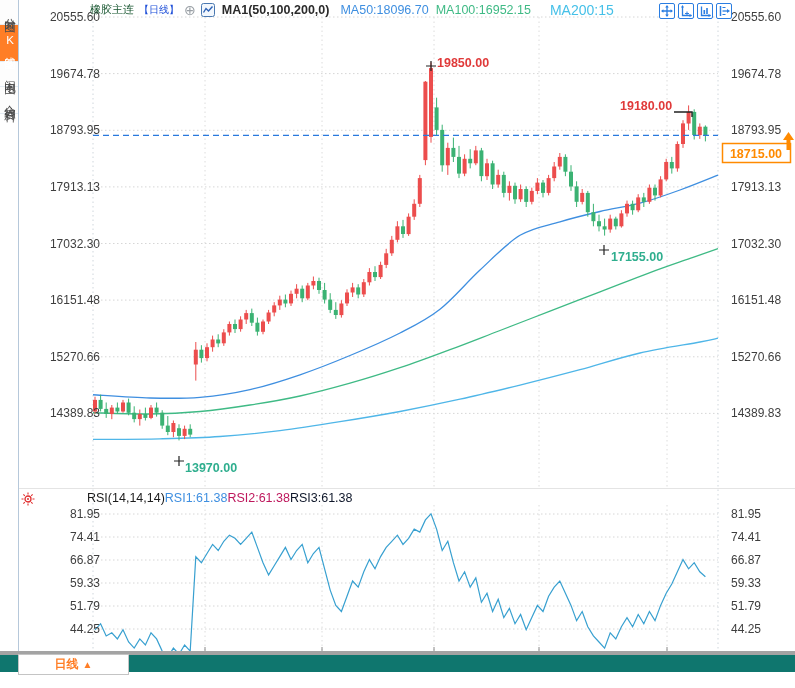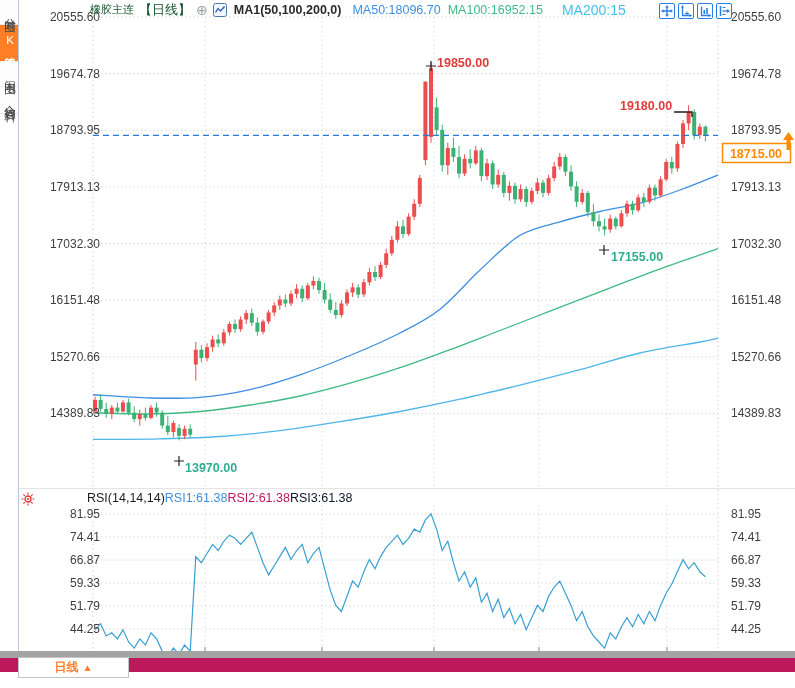--- a/index.html
+++ b/index.html
@@ -9,21 +9,21 @@
   #sidebar{position:absolute;left:0;top:0;width:18px;height:651px;background:#fff;
            border-right:1px solid #b6c8da;z-index:5;}
   .side-tab{writing-mode:vertical-rl;text-orientation:upright;width:18px;text-align:center;
             font-size:11.5px;color:#4a4a4a;padding:9px 0;letter-spacing:2px;line-height:17px;
             border-bottom:1px solid #e4ecf3;background:#fdfdfd;cursor:pointer;box-sizing:border-box;}
   .side-tab.active{background:#ff7e26;color:#fff;}
   
   #header{position:absolute;left:90px;top:1px;height:17px;display:flex;align-items:center;
           gap:5px;z-index:6;white-space:nowrap;}
   .h-title{font-size:11px;font-weight:normal;color:#14532d;}
-  .h-tag{font-size:13px;color:#14532d;}
+  .h-tag{font-size:10px;color:#1d4ed8;}
   .h-plus{font-size:14px;color:#9aa0a6;line-height:14px;cursor:pointer;}
   .h-ma{font-size:12.5px;color:#2b2b2b;margin-left:2px;font-weight:bold;}
   .h-ma50{font-size:12.5px;color:#3f8fe0;margin-left:6px;}
   .h-ma100{font-size:12.5px;color:#3fba85;margin-left:2px;}
   .h-ma200{font-size:14px;color:#45c0e8;margin-left:14px;}
   #hdr-icons{position:absolute;left:659px;top:3px;display:flex;gap:3px;z-index:6;}
   .hicon{width:16px;height:16px;border:1px solid #2a7de1;border-radius:2px;background:#fff;
          box-sizing:border-box;cursor:pointer;display:flex;align-items:center;justify-content:center;}
   
   .axis-label{position:absolute;font-size:12px;color:#3e3e3e;line-height:12px;z-index:4;padding-left:8px;}
@@ -33,22 +33,22 @@
                font-weight:700;color:#222;z-index:4;}
   
   #rsi-head{position:absolute;left:87px;top:491px;display:flex;z-index:6;
             font-size:12.5px;white-space:nowrap;}
   #rsi-icon{position:absolute;left:21px;top:492px;z-index:6;cursor:pointer;}
   .rsi-title{color:#1c1c1c;}
   .rsi1{color:#3f8fe0;}.rsi2{color:#be185d;}.rsi3{color:#0f172a;}
   #sep-main-rsi{position:absolute;left:18px;top:488px;width:777px;height:0;
                 border-top:1px solid #e4e4e4;z-index:3;}
   
-  #xaxis-row{position:absolute;left:0;top:651px;width:795px;height:21px;background:#be185d;
-             border-top:7px solid #a3a3a3;z-index:5;box-sizing:border-box;}
+  #xaxis-row{position:absolute;left:0;top:651px;width:795px;height:21px;background:#0f766e;
+             border-top:4px solid #a3a3a3;z-index:5;box-sizing:border-box;}
   #period-btn{position:absolute;left:18px;top:-1px;width:111px;height:21px;border:1px solid #c4c4c4;
               background:#fff;box-sizing:border-box;color:#ff7e26;font-size:12px;font-weight:bold;
               display:flex;align-items:center;justify-content:center;gap:4px;cursor:pointer;}
   #period-btn .tri{font-size:10px;}
   #tab-row{position:absolute;left:0;top:672px;width:795px;height:16px;background:#fff;
            border-top:1px solid #d0d0d0;display:flex;align-items:stretch;padding-left:30px;
            box-sizing:border-box;z-index:5;}
   .btab{border-right:1px solid #c9c9c9;padding:0 11px;font-size:12px;line-height:15px;color:#333;
         cursor:pointer;white-space:nowrap;}
   .btab:first-child{border-left:1px solid #c9c9c9;}

